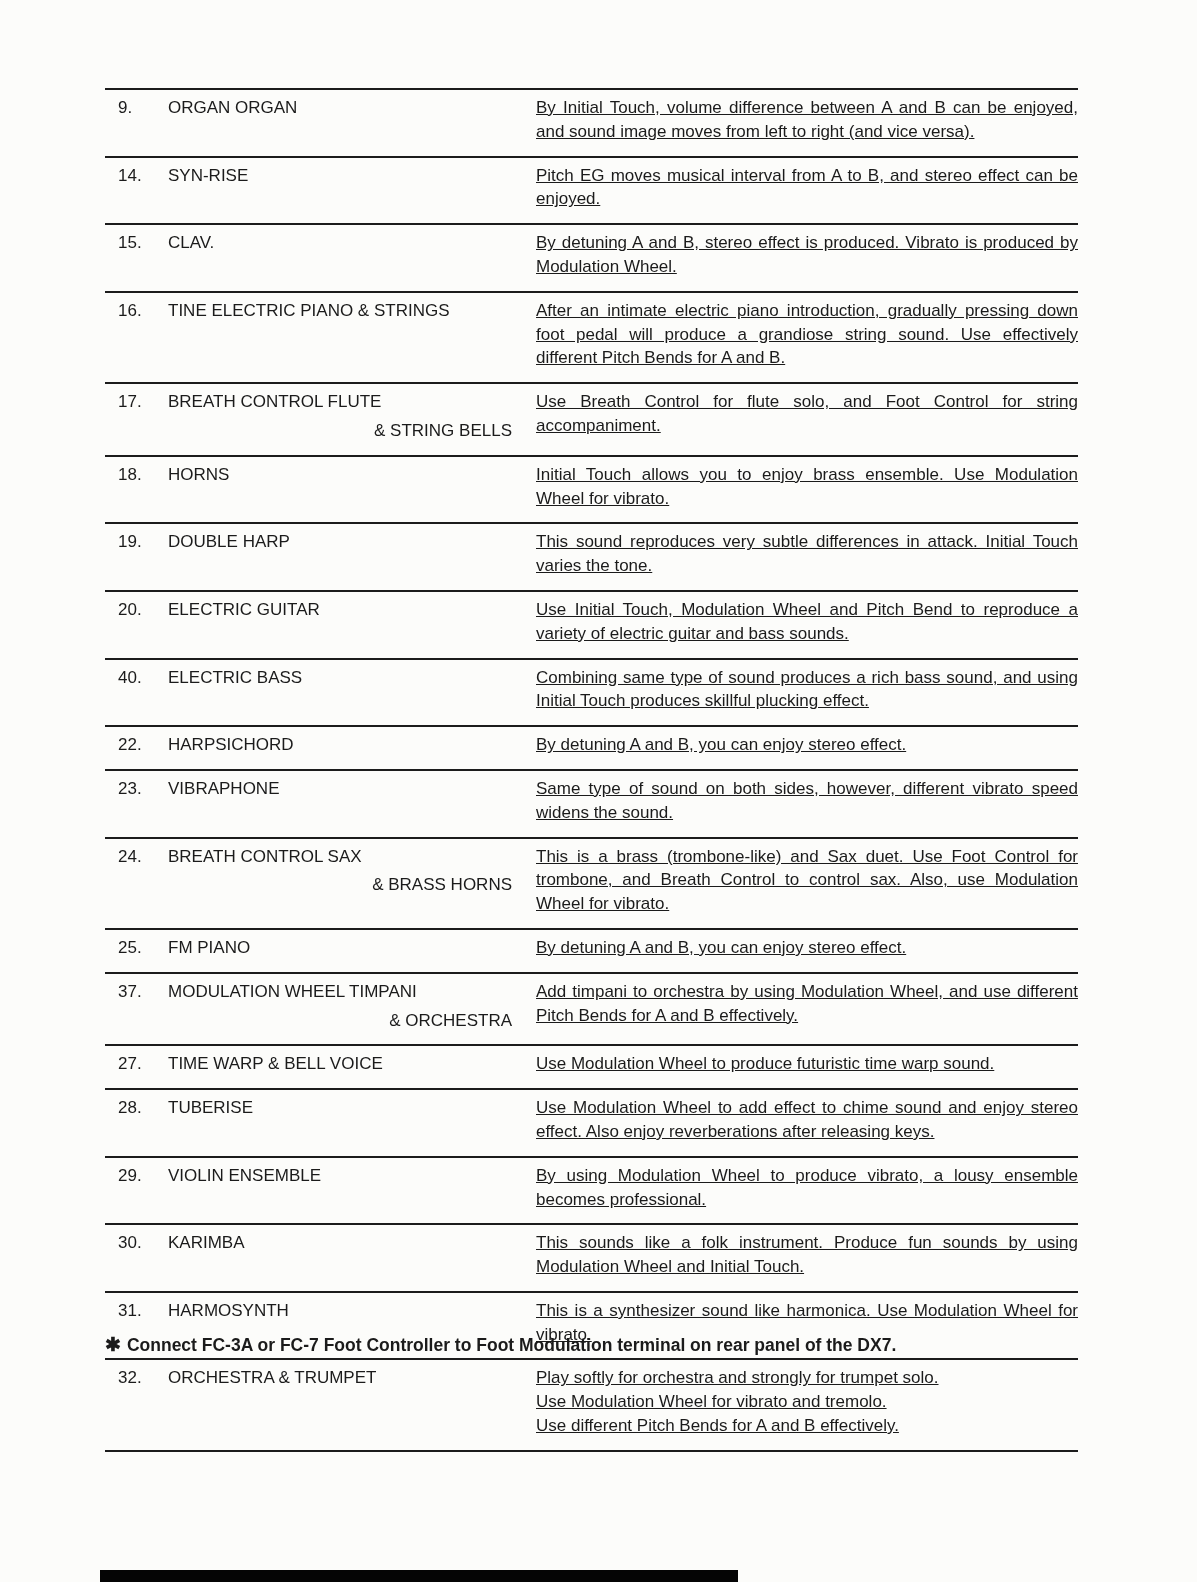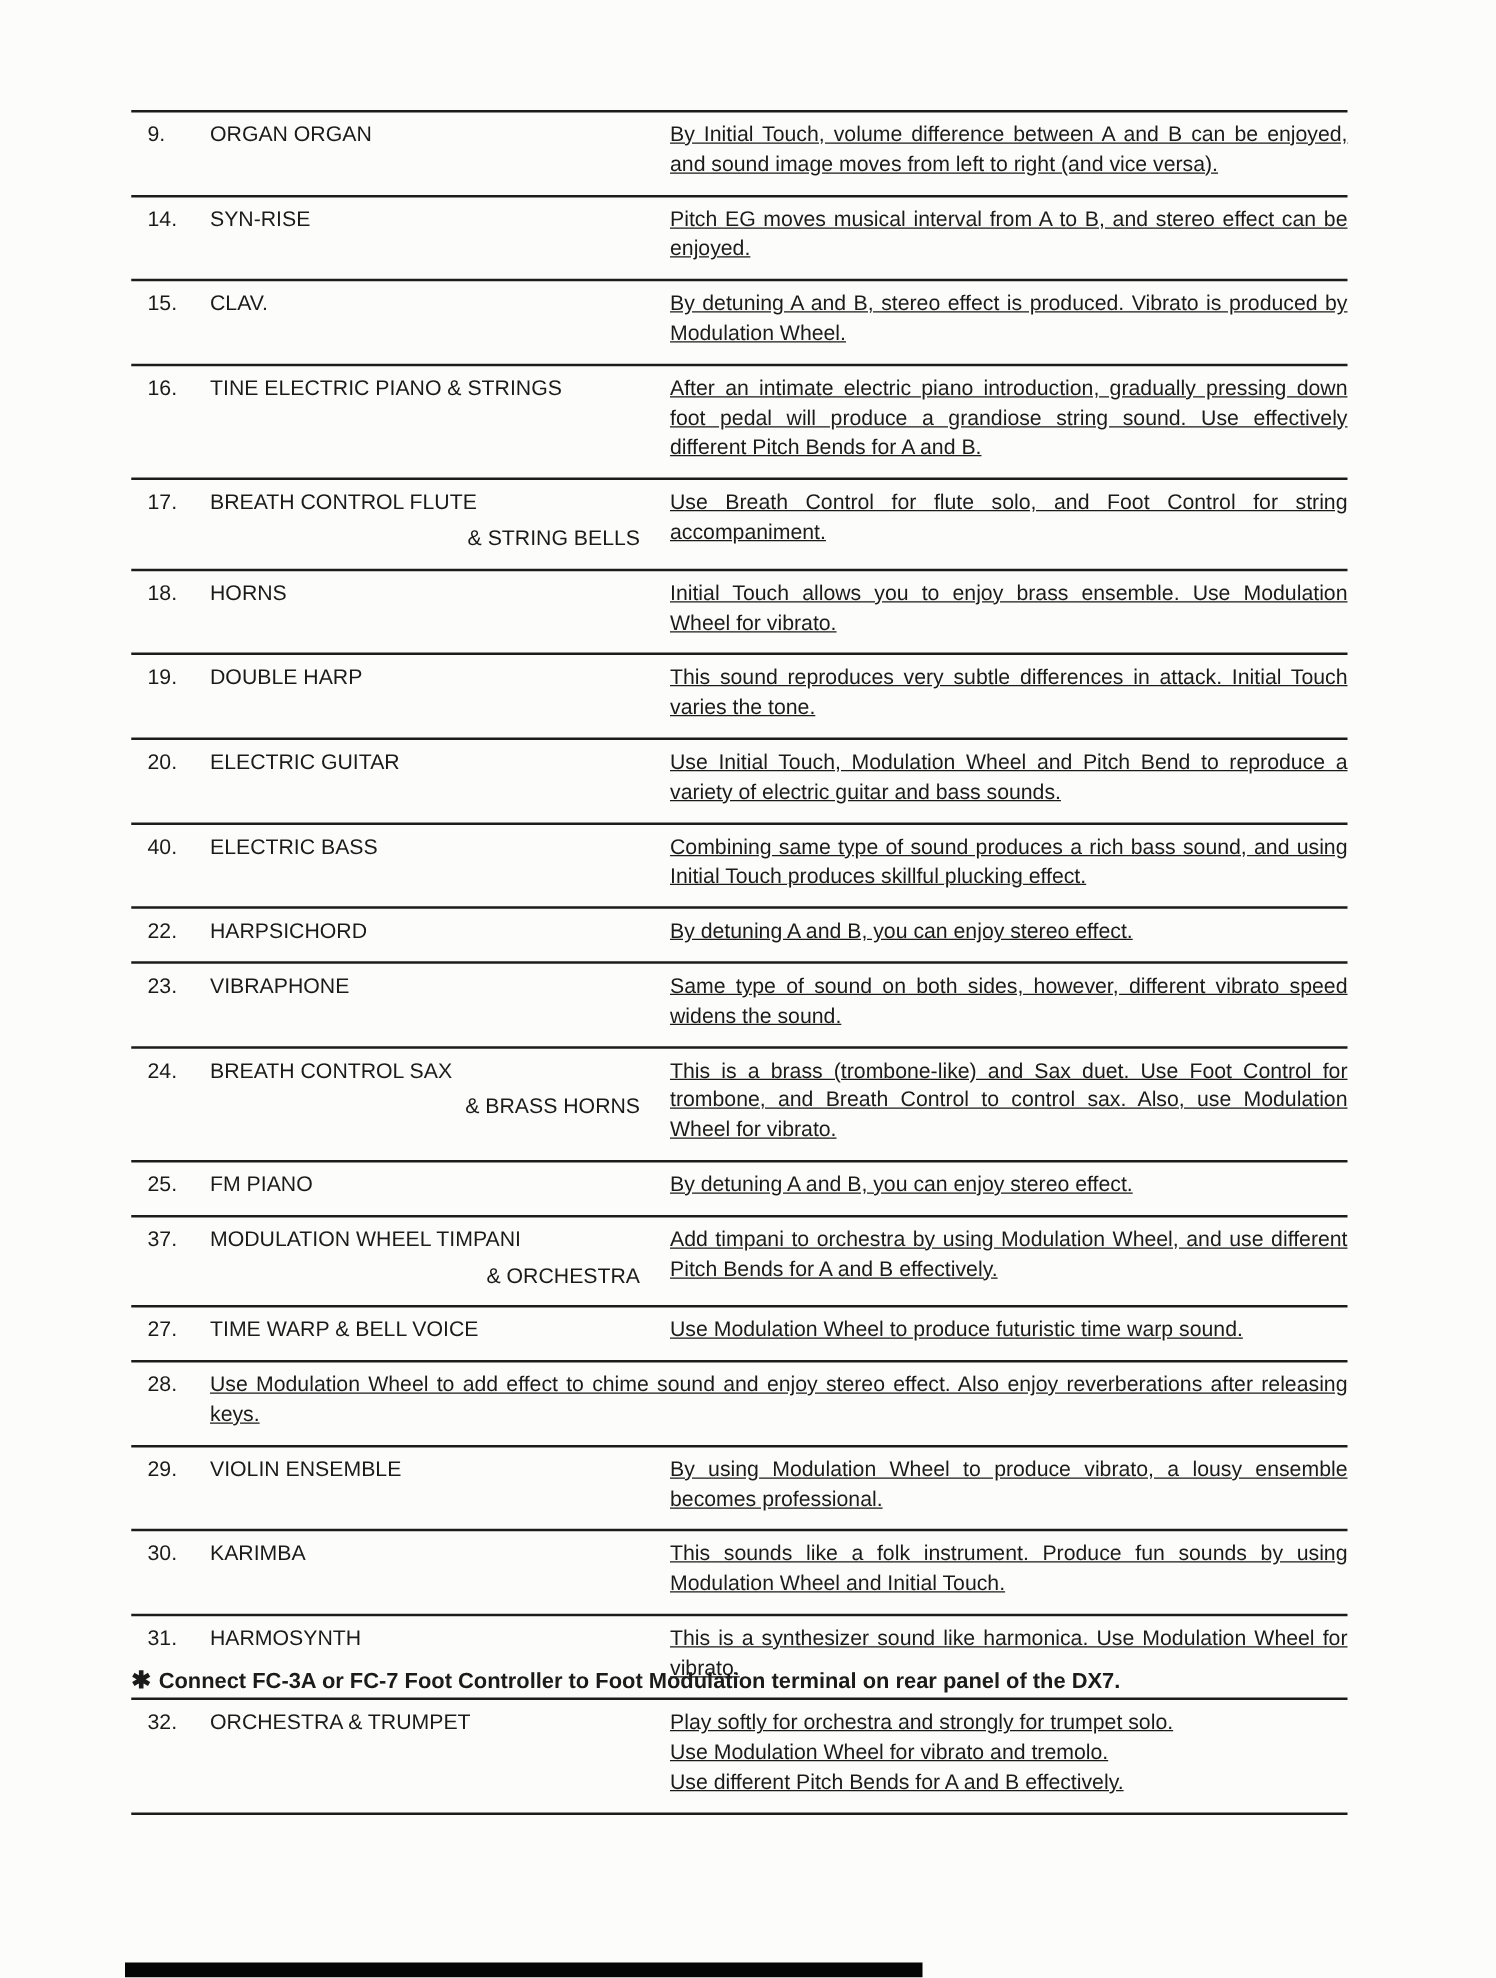--- a/index.html
+++ b/index.html
@@ -224,20 +224,24 @@
     <div class="name-col">
       <div class="name-line1">TIME WARP &amp; BELL VOICE</div>
 
     </div>
     <div class="desc-col">
         <div>Use Modulation Wheel to produce futuristic time warp sound.</div>
       </div>
   </div>
     <div class="row">
     <div class="num">28.</div>
+    <div class="name-col">
+      <div class="name-line1">TUBERISE</div>
+
+    </div>
     <div class="desc-col">
         <div>Use Modulation Wheel to add effect to chime sound and enjoy stereo effect. Also enjoy reverberations after releasing keys.</div>
       </div>
   </div>
     <div class="row">
     <div class="num">29.</div>
     <div class="name-col">
       <div class="name-line1">VIOLIN ENSEMBLE</div>
 
     </div>

